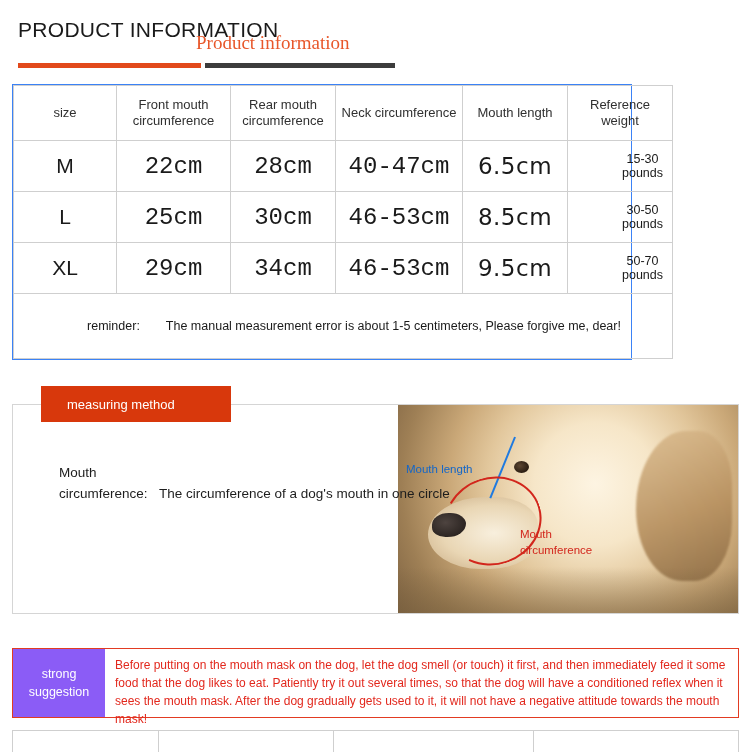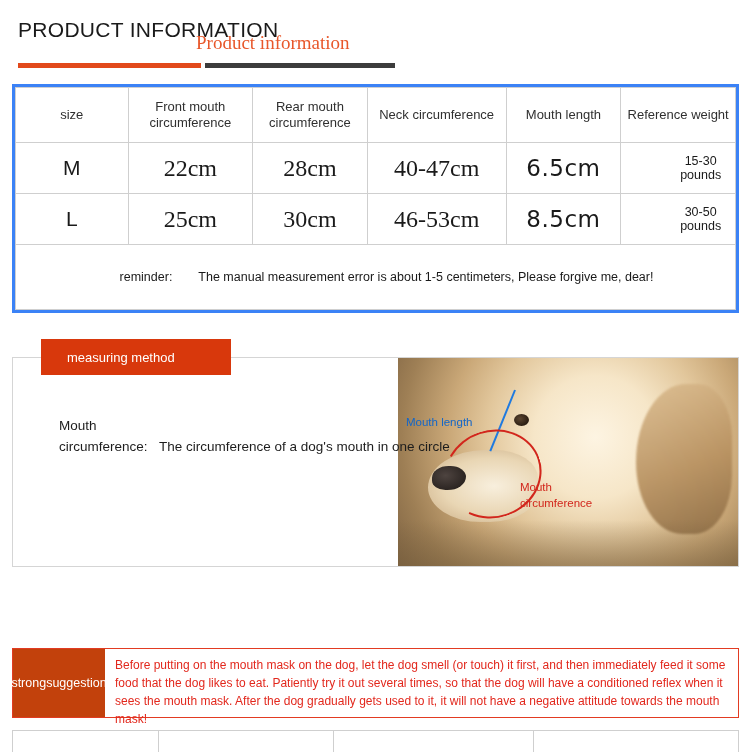--- a/index.html
+++ b/index.html
@@ -53,22 +53,22 @@
     left: 205px;
     top: 63px;
     width: 190px;
     height: 5px;
     background: #3c3c3c;
   }
 
   
   .table-wrap {
     margin: 12px 12px 12px 12px;
-    border: 3px solid #3b82f6;
-    width: 727px;
+    border: 1px solid #3b82f6;
+    width: 620px;
     box-sizing: border-box;
   }
   table.size-table {
     border-collapse: collapse;
     width: 100%;
     table-layout: fixed;
   }
   table.size-table th,
   table.size-table td {
     border: 1px solid #cfcfcf;
@@ -81,21 +81,21 @@
     color: #303030;
     height: 46px;
     padding: 4px 2px;
     line-height: 1.25;
   }
   table.size-table tbody td {
     height: 48px;
     color: #1a1a1a;
   }
   td.c-size { font-size: 21px; }
-  td.c-val  { font-size: 24px; font-family: Liberation Serif, serif; }
+  td.c-val  { font-size: 24px; font-family: Liberation Mono, monospace; }
   td.c-val-sp { font-size: 23px; font-family: "DejaVu Sans", sans-serif; letter-spacing: 0.5px; }
   td.c-weight { font-size: 12.5px; padding-left: 46px; }
 
   .col-1 { width: 103px; }
   .col-2 { width: 114px; }
   .col-3 { width: 105px; }
   .col-4 { width: 127px; }
   .col-5 { width: 105px; }
   .col-6 { width: 105px; }
 
@@ -271,25 +271,25 @@
     left: 12px;
     top: 648px;
     width: 727px;
     height: 70px;
     border: 1px solid #e23b22;
     box-sizing: border-box;
     display: flex;
   }
   .suggest-label {
     width: 92px;
-    background: #c2410c;
+    background: #8b5cf6;
     color: #ffffff;
     font-size: 12.5px;
     display: flex;
-    flex-direction: row;
+    flex-direction: column;
     align-items: center;
     justify-content: center;
     line-height: 1.45;
     flex: 0 0 92px;
   }
   .suggest-text {
     flex: 1;
     padding: 7px 8px 0 10px;
     font-size: 12px;
     color: #e2281d;
@@ -354,20 +354,28 @@
         <td class="c-weight">15-30 pounds</td>
       </tr>
       <tr>
         <td class="c-size">L</td>
         <td class="c-val">25cm</td>
         <td class="c-val">30cm</td>
         <td class="c-val">46-53cm</td>
         <td class="c-val-sp">8.5cm</td>
         <td class="c-weight">30-50 pounds</td>
       </tr>
+      <tr>
+        <td class="c-size">XL</td>
+        <td class="c-val">29cm</td>
+        <td class="c-val">34cm</td>
+        <td class="c-val">46-53cm</td>
+        <td class="c-val-sp">9.5cm</td>
+        <td class="c-weight">50-70 pounds</td>
+      </tr>
       <tr class="reminder-row">
         <td colspan="6">
           <span class="reminder-label">reminder:</span><span>The manual measurement error is about 1-5 centimeters, Please forgive me, dear!</span>
         </td>
       </tr>
     </tbody>
   </table>
 </div>
 
 <div class="measure-section">

